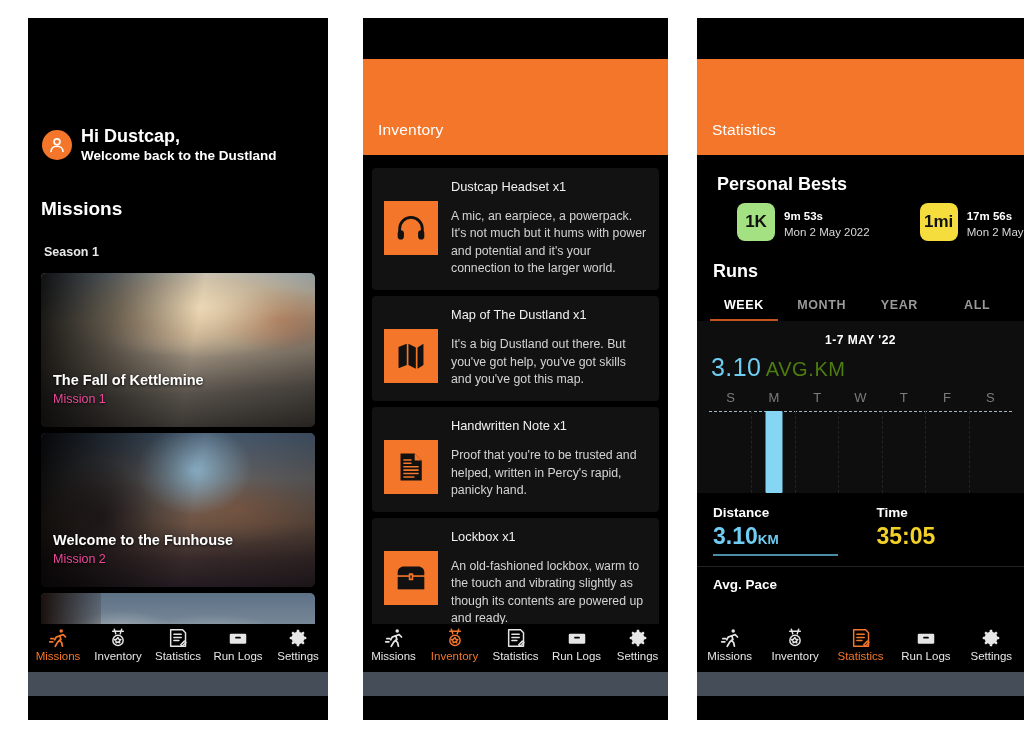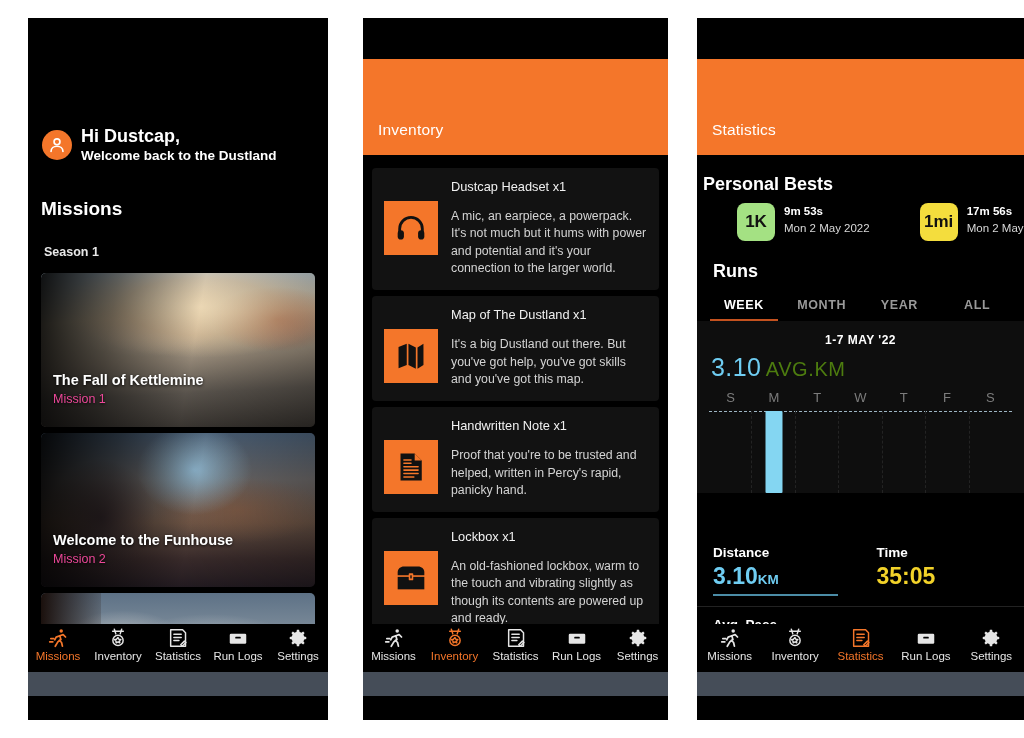--- a/index.html
+++ b/index.html
@@ -102,23 +102,23 @@
   .inv-icon {
     width: 54px; height: 54px; flex: 0 0 54px; background: #f4762a;
     display: flex; align-items: center; justify-content: center; margin-top: 22px;
   }
   .inv-body { flex: 1; min-width: 0; }
   .inv-name { color: #f1f1f1; font-size: 12.8px; line-height: 1.3; margin-bottom: 12px; }
   .inv-desc { color: #d4d4d4; font-size: 12.3px; line-height: 1.42; }
 
   
   .stats-body { position: absolute; left: 0; top: 146px; width: 100%; }
-  .pb-title { color: #fff; font-size: 18px; font-weight: bold; padding: 10px 0 0 6px; }
+  .pb-title { color: #fff; font-size: 18px; font-weight: bold; padding: 10px 0 0 20px; }
   .pb-row { display: flex; padding: 8px 0 0 16px; gap: 26px; }
-  .pb-item { display: flex; align-items: flex-start; gap: 9px; padding-left: 24px; }
+  .pb-item { display: flex; align-items: flex-end; gap: 9px; padding-left: 24px; }
   .pb-badge {
     width: 38px; height: 38px; border-radius: 8px;
     display: flex; align-items: center; justify-content: center;
     font-size: 17px; font-weight: bold; color: #111; flex: 0 0 38px;
   }
   .pb-meta .pb-time { color: #fff; font-size: 11.5px; font-weight: bold; line-height: 1.45; }
   .pb-meta .pb-date { color: #d8d8d8; font-size: 11.5px; line-height: 1.45; white-space: nowrap; }
 
   .runs-title { color: #fff; font-size: 18px; font-weight: bold; padding: 20px 0 0 16px; }
   .tabs { display: flex; padding: 10px 8px 0 8px; }
@@ -145,21 +145,21 @@
   }
   .plot .cols { position: absolute; inset: 0; display: flex; }
   .plot .col { flex: 1; position: relative; border-right: 1px dashed #232323; }
   .plot .col:last-child { border-right: none; }
   .plot .bar {
     position: absolute; left: 50%; transform: translateX(-50%); bottom: 0;
     width: 17px; background: #84d6f2; border-radius: 1px;
   }
 
   .metrics { display: flex; padding: 12px 0 0 0; border-bottom: 1px solid #222; }
-  .metric { flex: 1; padding: 0 0 10px 16px; margin-top: 40px; }
+  .metric { flex: 1; padding: 0 0 10px 16px; }
   .metric .mlabel { color: #fff; font-size: 13.5px; font-weight: bold; margin-bottom: 3px; }
   .metric .mval { font-size: 23px; font-weight: bold; line-height: 1.15; }
   .metric .munit { font-size: 13.5px; font-weight: bold; }
   .metric .underline { height: 2px; width: 125px; background: #4b8ca6; margin-top: 5px; }
   .metric.distance .mval, .metric.distance .munit { color: #6fcdf2; }
   .metric.time .mval { color: #f2d229; }
   .pace-label { color: #fff; font-size: 13.5px; font-weight: bold; padding: 10px 0 0 16px; }
 
   
   .tabbar {

